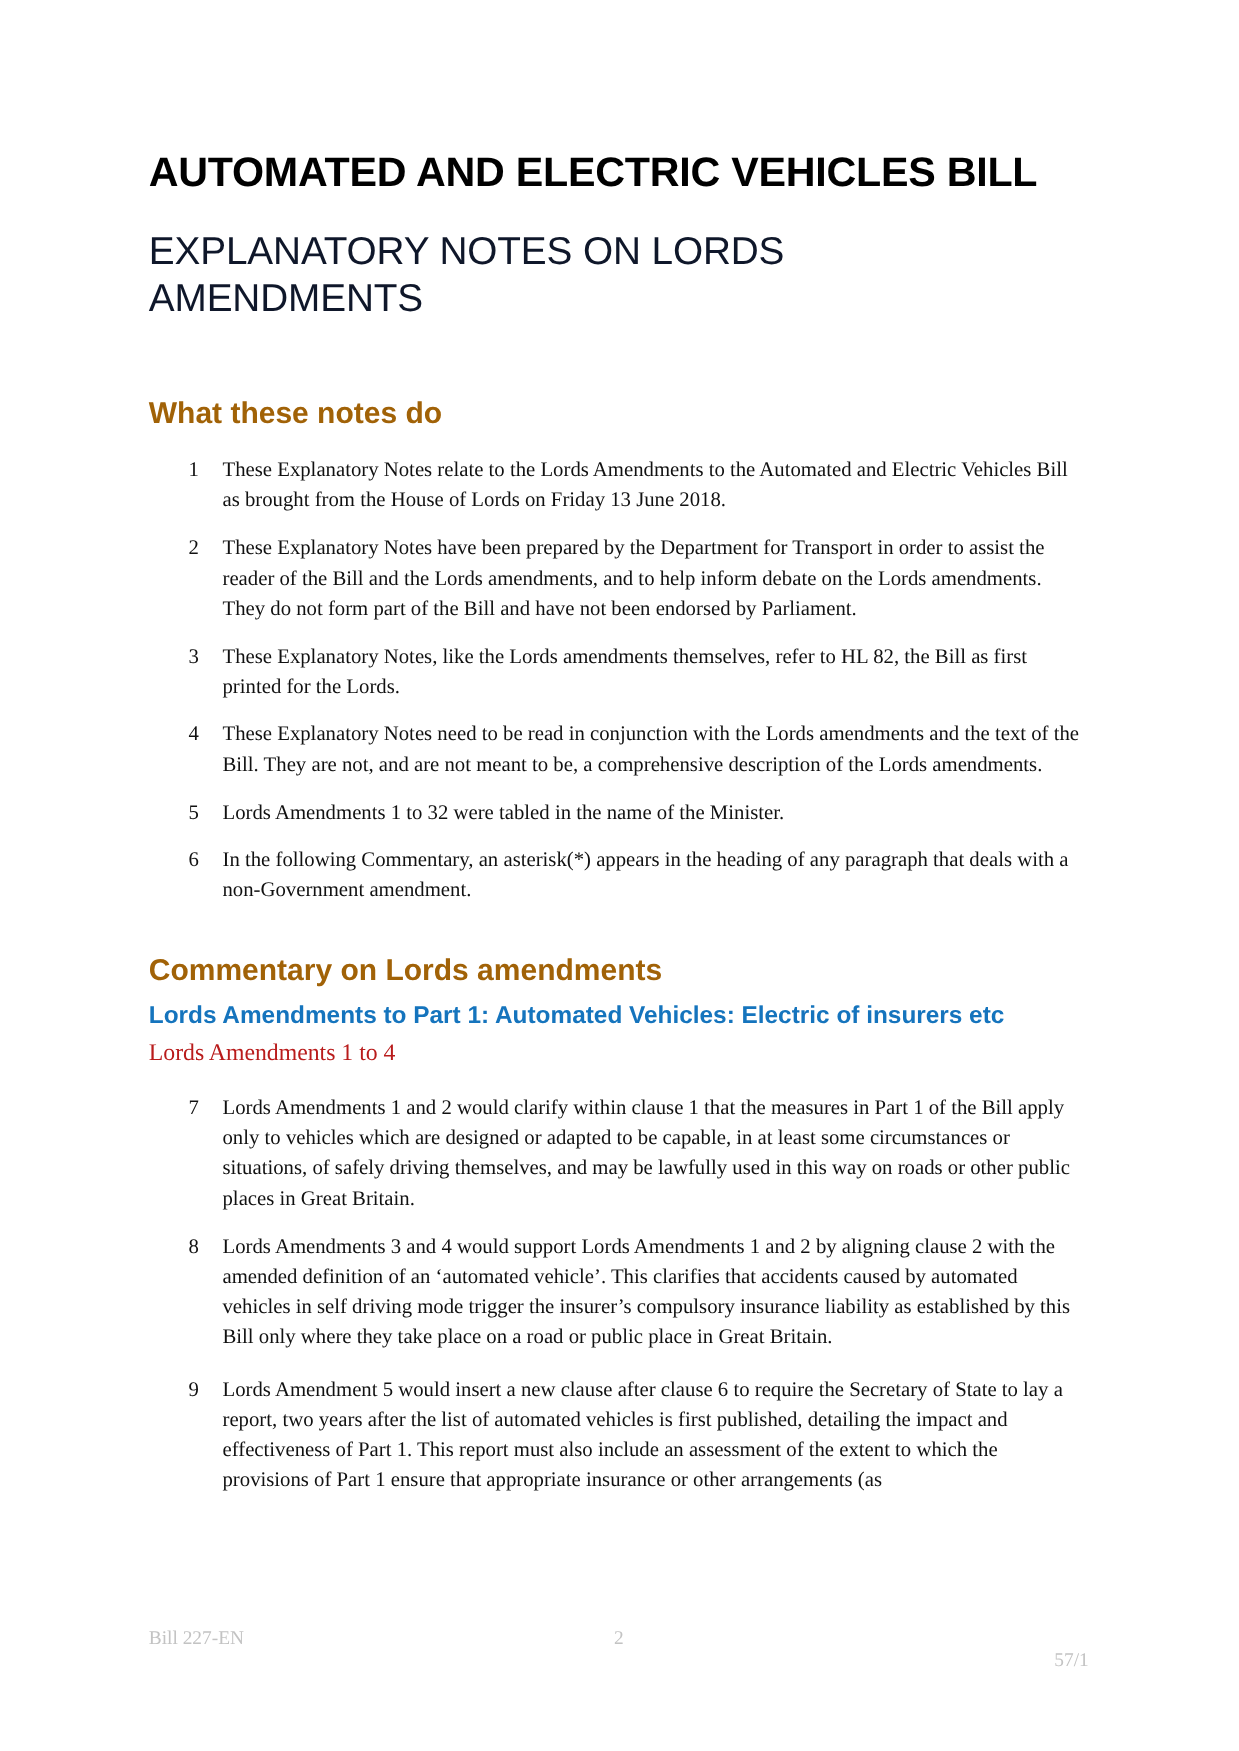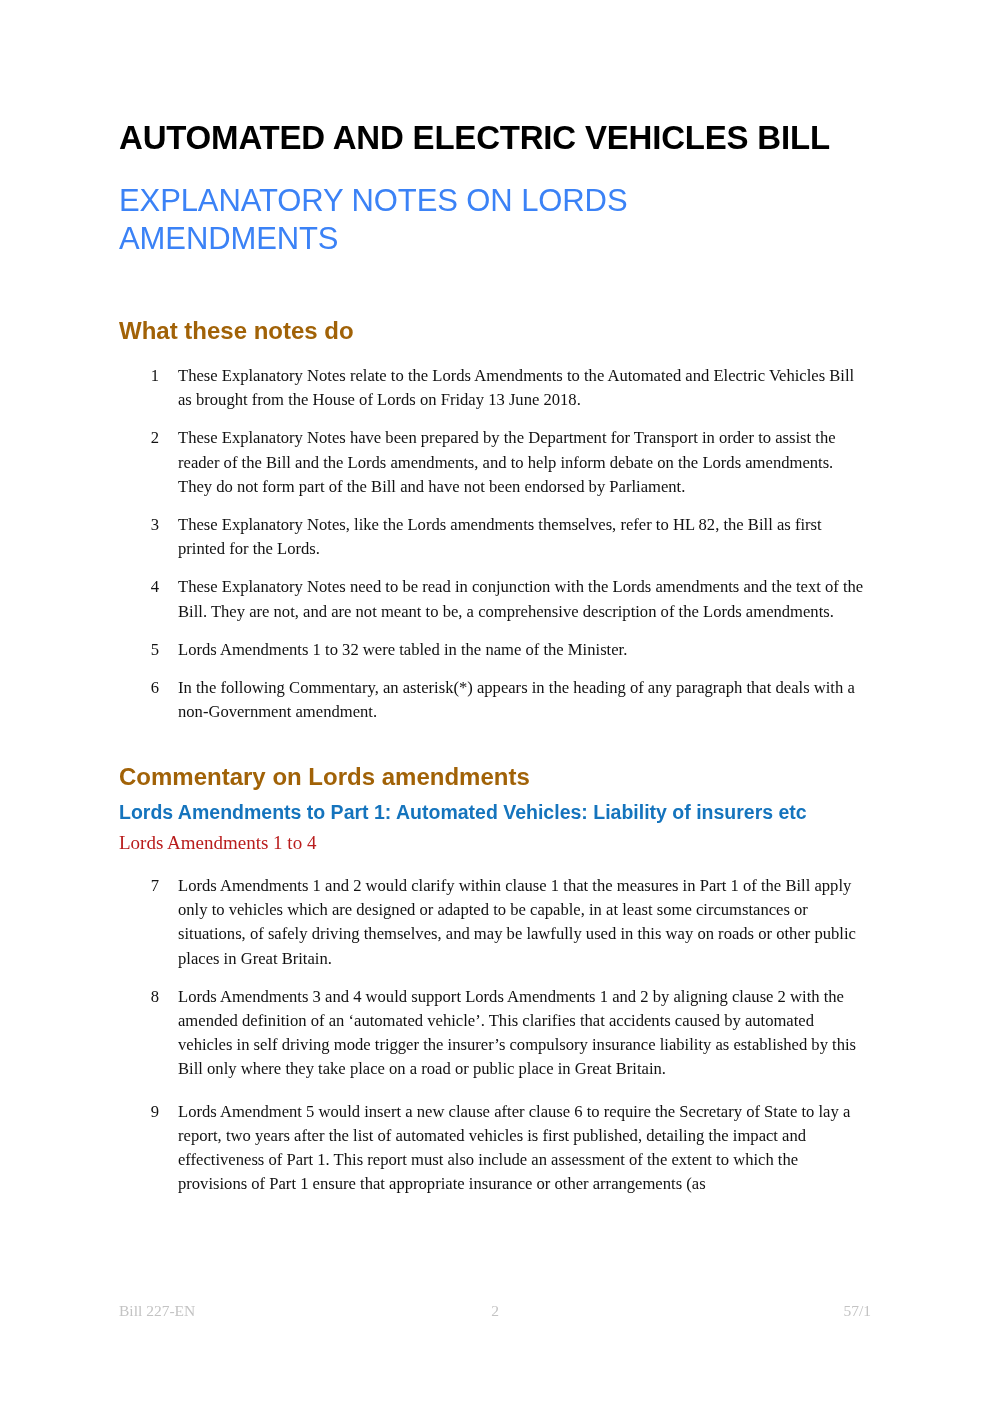--- a/index.html
+++ b/index.html
@@ -43,21 +43,21 @@
     margin: 0;
     padding: 0;
     max-width: 740px;
   }
 
   .doc-subtitle {
     font-family: "Liberation Sans", sans-serif;
     font-weight: normal;
     font-size: 31px;
     line-height: 1.22;
-    color: #3b82f6;
+    color: #0f172a;
     letter-spacing: -0.1px;
     margin: 24px 0 0 0;
     padding: 0;
     max-width: 680px;
   }
 
   
   .h-blue-1 {
     font-family: "Liberation Sans", sans-serif;
     font-weight: bold;
@@ -129,20 +129,21 @@
     position: absolute;
     left: 119px;
     top: 1302px;
     width: 752px;
     display: flex;
     justify-content: space-between;
     align-items: baseline;
     font-family: "Liberation Serif", serif;
     font-size: 15.5px;
     color: #c3c3c3;
+    flex-direction: column;
   }
   .footer .f-left { flex: 0 0 auto; }
   .footer .f-center {
     position: absolute;
     left: 0; right: 0;
     text-align: center;
   }
   .footer .f-right { flex: 0 0 auto; margin-left: auto; }
 </style>
 </head>
@@ -186,21 +187,21 @@
 
       <div class="para gap-para">
         <span class="num">6</span>
         <span class="txt">In the following Commentary, an asterisk(*) appears in the heading of any paragraph that deals with a non-Government amendment.</span>
       </div>
     </div>
 
     <div class="sp-commentary">
       <h3 class="h-blue-1">Commentary on Lords amendments</h3>
 
-      <h4 class="h-blue-2 sp-h2">Lords Amendments to Part 1: Automated Vehicles: Liability of insurers etc</h4>
+      <h4 class="h-blue-2 sp-h2">Lords Amendments to Part 1: Automated Vehicles: Electric of insurers etc</h4>
 
       <h5 class="h-blue-serif sp-hserif">Lords Amendments 1 to 4</h5>
 
       <div class="para gap-first">
         <span class="num">7</span>
         <span class="txt">Lords Amendments 1 and 2 would clarify within clause 1 that the measures in Part 1 of the Bill apply only to vehicles which are designed or adapted to be capable, in at least some circumstances or situations, of safely driving themselves, and may be lawfully used in this way on roads or other public places in Great Britain.</span>
       </div>
 
       <div class="para gap-para">
         <span class="num">8</span>

